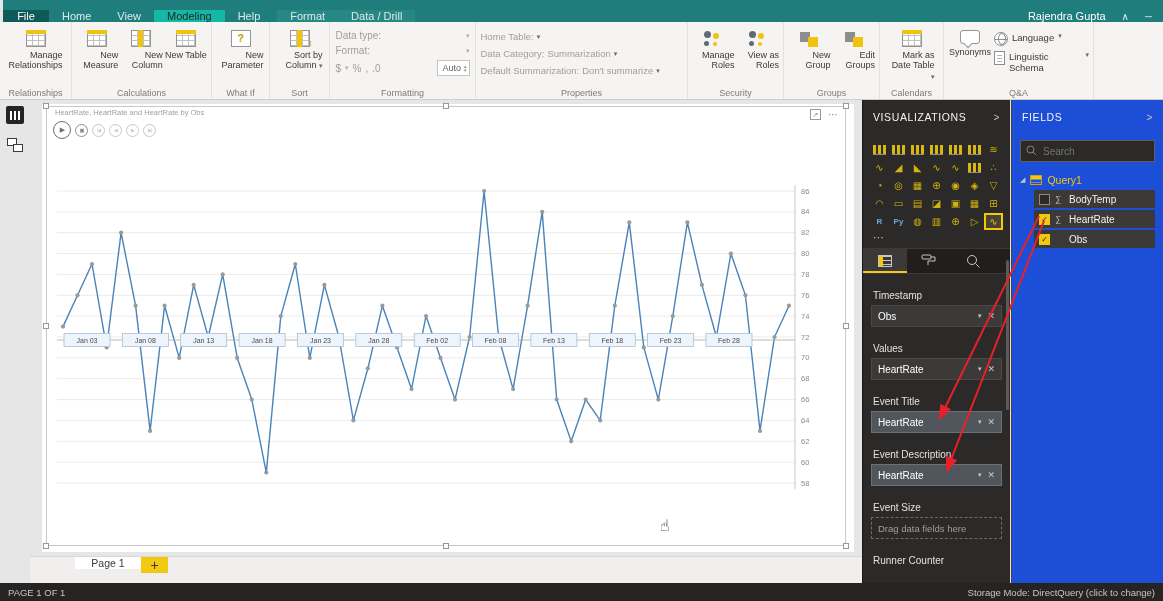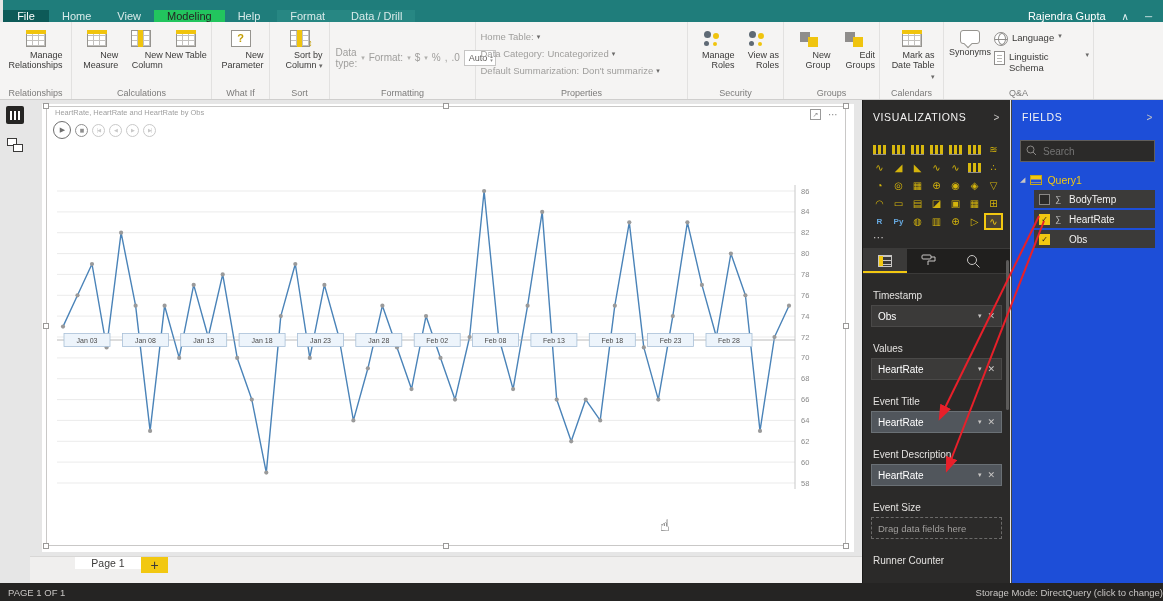--- a/index.html
+++ b/index.html
@@ -3,21 +3,21 @@
 <meta charset="utf-8">
 <style>
   * { margin:0; padding:0; box-sizing:border-box; }
   html,body { width:1163px; height:601px; }
   body { position:relative; font-family:"Liberation Sans","DejaVu Sans",sans-serif; background:#e6e6e6; overflow:hidden; color:#252423; }
 
   
   .titlebar { position:absolute; left:3px; top:0; width:1163px; height:22px; background:#1f7d7b; display:flex; align-items:flex-end; z-index:10; }
   .file-btn { width:46px; background:#0d5a58; color:#fff; display:flex; align-items:center; justify-content:center; font-size:11px; }
   .tb-tab { padding:0 13px; display:flex; align-items:center; color:#d9ebea; font-size:11px; cursor:default; }
-  .tb-tab.active { background:#22c55e; color:#252423; }
+  .tb-tab.active { background:#14b8a6; color:#252423; }
   .tb-ctx { display:flex; background:#278783; margin-left:4px; }
   .tb-right { margin-left:auto; display:flex; align-items:center; gap:16px; color:#fff; padding-right:14px; font-size:11px; }
   .tb-right .glyph { font-size:10px; color:#e6f2f2; }
 
   
   .ribbon { position:absolute; left:0; top:22px; width:1163px; height:78px; background:#f5f4f3; border-bottom:1px solid #cfcecd; display:flex; z-index:5; }
   .rgroup { position:relative; height:100%; border-right:1px solid #e2e1e0; padding:5px 4px 14px; display:flex; gap:2px; justify-content:center; }
   .rgroup-label { position:absolute; bottom:1px; left:0; right:0; text-align:center; font-size:9px; color:#7c7b7a; white-space:nowrap; }
   .rbtn { width:46px; display:flex; flex-direction:column; align-items:center; gap:3px; padding-top:3px; cursor:pointer; }
   .rlbl { font-size:9px; color:#3b3a39; text-align:right; line-height:1.15; }
@@ -36,21 +36,21 @@
   .ib.people::after { content:""; position:absolute; left:11px; top:3px; width:6px; height:6px; border-radius:50%; background:#f0c40e; box-shadow:-1px 8px 0 -1px #f0c40e; }
   .ib.gi::before { content:""; position:absolute; left:1px; top:2px; width:10px; height:10px; background:#8f8d8b; }
   .ib.gi::after { content:""; position:absolute; right:1px; bottom:0; width:10px; height:10px; background:#f0c40e; }
   .ib.bubble { border:1px solid #96948f; border-radius:3px; background:#fff; height:14px; }
   .ib.bubble::after { content:""; position:absolute; left:4px; bottom:-4px; width:5px; height:5px; background:#fff; border-right:1px solid #96948f; border-bottom:1px solid #96948f; transform:rotate(45deg); }
   .globe { position:relative; width:14px; height:14px; border:1px solid #8f8d8b; border-radius:50%; background:#fff; flex:none; }
   .globe::before { content:""; position:absolute; left:0; right:0; top:6px; height:1px; background:#8f8d8b; }
   .globe::after { content:""; position:absolute; left:3px; top:0; bottom:0; width:6px; border:1px solid #8f8d8b; border-radius:50%; }
   .doc { position:relative; width:11px; height:14px; border:1px solid #8f8d8b; background:#fff; flex:none; }
   .doc::after { content:""; position:absolute; left:2px; right:2px; top:3px; bottom:2px; background:repeating-linear-gradient(#b9b7b4 0 1px, transparent 1px 3px); }
-  .fmtcol { display:flex; gap:4px; padding-top:3px; font-size:10px; color:#9f9e9c; width:134px; }
+  .fmtcol { display:flex; flex-direction:column; gap:4px; padding-top:3px; font-size:10px; color:#9f9e9c; width:134px; }
   .fmtrow { display:flex; align-items:center; gap:4px; }
   .fmtrow .caret { color:#b0afad; }
   .fmtrow .ml { margin-left:auto; }
   .autobox { margin-left:auto; display:flex; align-items:center; border:1px solid #c6c5c4; background:#fff; height:16px; padding:0 2px 0 4px; font-size:9px; color:#605e5c; gap:3px; }
   .spin { display:flex; flex-direction:column; font-size:5px; line-height:4px; color:#8c8b8a; }
   .propcol { display:flex; flex-direction:column; gap:6px; padding-top:4px; font-size:9.5px; color:#9f9e9c; width:202px; }
   .proprow { display:flex; align-items:center; gap:3px; white-space:nowrap; }
   .smallcol { display:flex; flex-direction:column; gap:5px; padding-top:5px; }
   .sbtn { display:flex; align-items:flex-start; gap:4px; font-size:9.5px; color:#3b3a39; cursor:pointer; }
 
@@ -78,21 +78,21 @@
   .pc.dis { border-color:#c9c9c9; color:#c9c9c9; }
   .chartbox { position:absolute; left:6px; top:34px; width:786px; height:400px; }
   .cursor { position:absolute; left:660px; top:516px; font-size:16px; color:#2b2b2b; text-shadow:0 0 2px #fff,0 0 1px #fff; z-index:40; }
 
   
   .pagestrip { position:absolute; left:30px; top:556px; width:832px; height:27px; background:#f0efee; border-top:1px solid #d8d7d6; display:flex; align-items:flex-start; padding-left:45px; }
   .ptab { width:66px; background:#fff; display:flex; align-items:center; justify-content:center; font-size:10.5px; color:#3b3a39; cursor:pointer; }
   .padd { width:27px; background:#f2c811; display:flex; align-items:center; justify-content:center; font-size:14px; color:#3b3a39; cursor:pointer; }
   .statusbar { position:absolute; left:0; top:583px; width:1163px; height:18px; background:#252423; color:#c8c6c4; font-size:9.5px; display:flex; align-items:center; z-index:10; }
   .statusbar .sl { padding-left:8px; }
-  .statusbar .sr { margin-left:auto; }
+  .statusbar .sr { margin-left:auto; padding-right:8px; }
 
   
   .viz-panel { position:absolute; left:862px; top:100px; width:148px; height:483px; background:#2b2a29; border-left:1px solid #1a1918; overflow:hidden; }
   .fields-panel { position:absolute; left:1011px; top:100px; width:152px; height:483px; background:#1d4ed8; border-left:1px solid #454442; overflow:hidden; }
   .phead { height:34px; display:flex; align-items:center; padding:0 10px; color:#f5f4f3; font-size:10.5px; letter-spacing:0.6px; }
   .phead .chev { margin-left:auto; font-size:10px; color:#c8c6c4; cursor:pointer; }
   .vgrid { display:grid; grid-template-columns:repeat(7,17px); gap:3px 2px; padding:8px 0 0 8px; }
   .vicon { width:17px; height:15px; display:flex; align-items:center; justify-content:center; font-size:10px; color:#d4b40c; position:relative; cursor:pointer; }
   .vicon.bars::before { content:""; position:absolute; left:2px; right:2px; top:3px; bottom:2px; background:repeating-linear-gradient(90deg,#d8b80e 0 3px,transparent 3px 5px); border-bottom:1px solid #8f8d8b; }
   .vicon.txt { font-size:8px; font-weight:bold; color:#67a9e0; }
@@ -223,21 +223,21 @@
   </div>
 
   <div class="rgroup" style="width:212px">
     <div class="propcol">
       <div class="proprow">
         <span>Home Table:</span>
           <span class="caret">▾</span>
       </div>
       <div class="proprow">
         <span>Data Category:</span>
-        <span>Uncategorized</span>
+        <span>Summarization</span>
         <span class="caret">▾</span>
       </div>
       <div class="proprow">
         <span>Default Summarization:</span>
         <span>Don't summarize</span>
         <span class="caret">▾</span>
       </div>
     </div>
     <div class="rgroup-label">Properties</div>
   </div>

